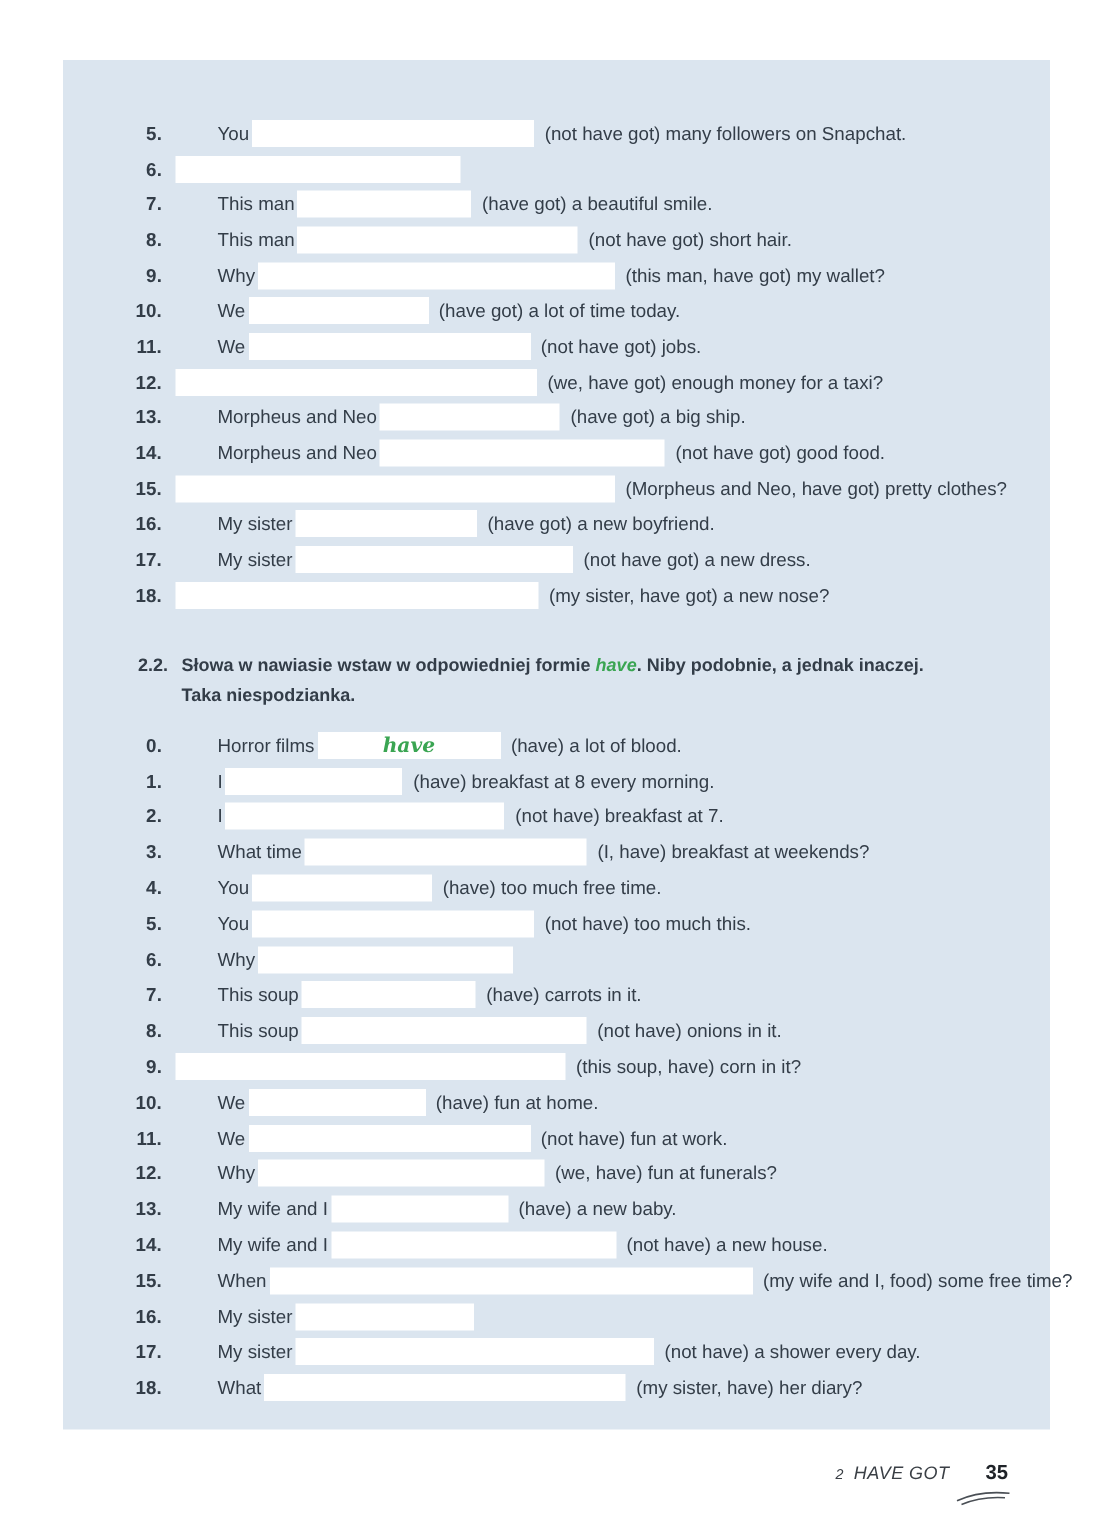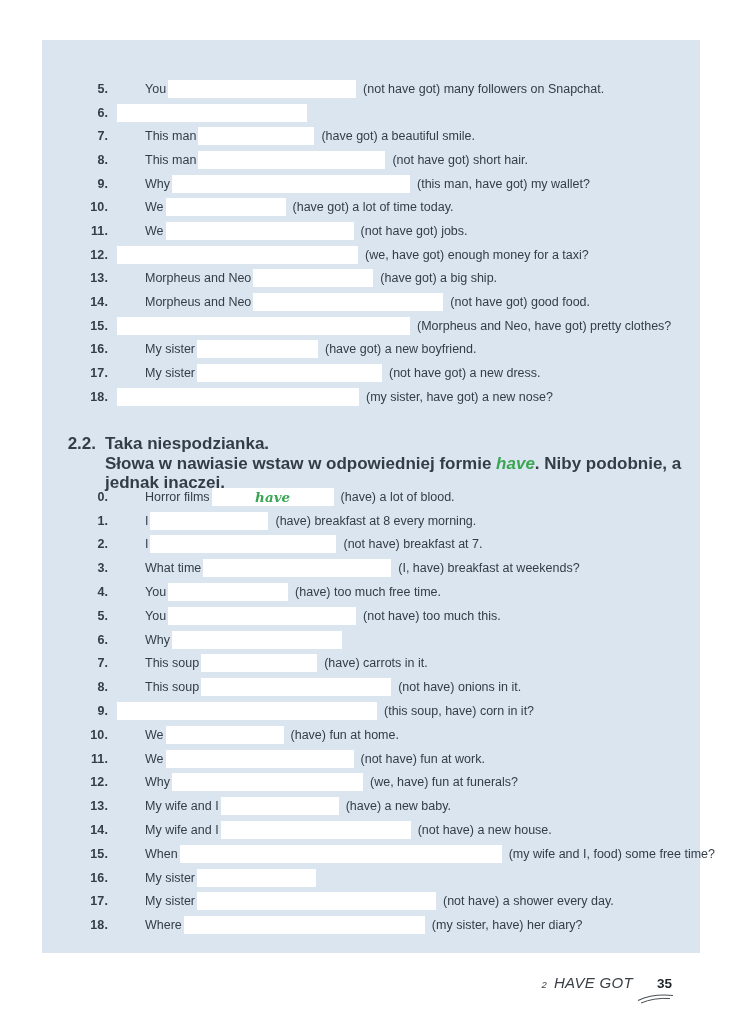--- a/index.html
+++ b/index.html
@@ -22,32 +22,32 @@
   .blank{
     background:#ffffff;height:18px;flex:0 0 auto;
     display:flex;align-items:center;justify-content:center;
   }
   .answer{
     color:#3aa552;font-style:italic;font-weight:700;font-size:13.5px;
     font-family:"DejaVu Serif", serif;
   }
   .post{margin-left:7px;}
   .section-header{
-    position:absolute;left:24px;top:394px;display:flex;
-    font-size:17px;font-weight:700;line-height:19.5px;
+    position:absolute;left:40px;top:394px;display:flex;
+    font-size:12px;font-weight:700;line-height:19.5px;
   }
   .h-num{flex:0 0 30px;text-align:right;margin-right:9px;}
   .green-word{color:#3aa552;font-style:italic;}
   .footer{
     position:absolute;left:480px;top:974px;width:192px;
     display:flex;align-items:baseline;justify-content:flex-end;
     color:#3a3f45;
   }
   .footer-chapter{font-style:italic;font-size:9.5px;margin-right:7px;}
-  .footer-title{font-style:italic;font-size:15px;letter-spacing:.3px;}
+  .footer-title{font-style:italic;font-size:12px;letter-spacing:.3px;}
   .footer-page{font-weight:700;font-size:13.5px;color:#1f2328;margin-left:24px;}
   .swoosh{position:absolute;left:637px;top:992px;width:38px;height:12px;}
 </style>
 </head>
 <body>
 
 <div id="canvas">
   <div class="panel">
 
     <div class="ex-list" id="ex1">
@@ -146,22 +146,22 @@
           <span class="num">18.</span>
 
           <span class="blank" style="width: 242px;"></span>
           <span class="post">(my sister, have got) a new nose?</span>
         </div>
       </div>
 
     <div class="section-header">
       <span class="h-num">2.2.</span>
       <div class="h-text">
+        <div><span>Słowa w nawiasie wstaw w odpowiedniej formie</span> <span class="green-word">have</span><span>. Niby podobnie, a jednak inaczej.</span></div>
         <div>Taka niespodzianka.</div>
-        <div><span>Słowa w nawiasie wstaw w odpowiedniej formie</span> <span class="green-word">have</span><span>. Niby podobnie, a jednak inaczej.</span></div>
       </div>
     </div>
 
     <div class="ex-list" id="ex2">
 
         <div class="row">
           <span class="num">0.</span>
           <span class="pre">Horror films</span>
           <span class="blank" style="width: 122px;">
             <i class="answer">have</i>
@@ -281,21 +281,21 @@
 
         <div class="row">
           <span class="num">17.</span>
           <span class="pre">My sister</span>
           <span class="blank" style="width: 239px;"></span>
           <span class="post">(not have) a shower every day.</span>
         </div>
 
         <div class="row">
           <span class="num">18.</span>
-          <span class="pre">Where</span>
+          <span class="pre">What</span>
           <span class="blank" style="width: 241px;"></span>
           <span class="post">(my sister, have) her diary?</span>
         </div>
       </div>
 
   </div>
 
   <div class="footer">
     <span class="footer-chapter">2</span>
     <span class="footer-title">HAVE GOT</span>

